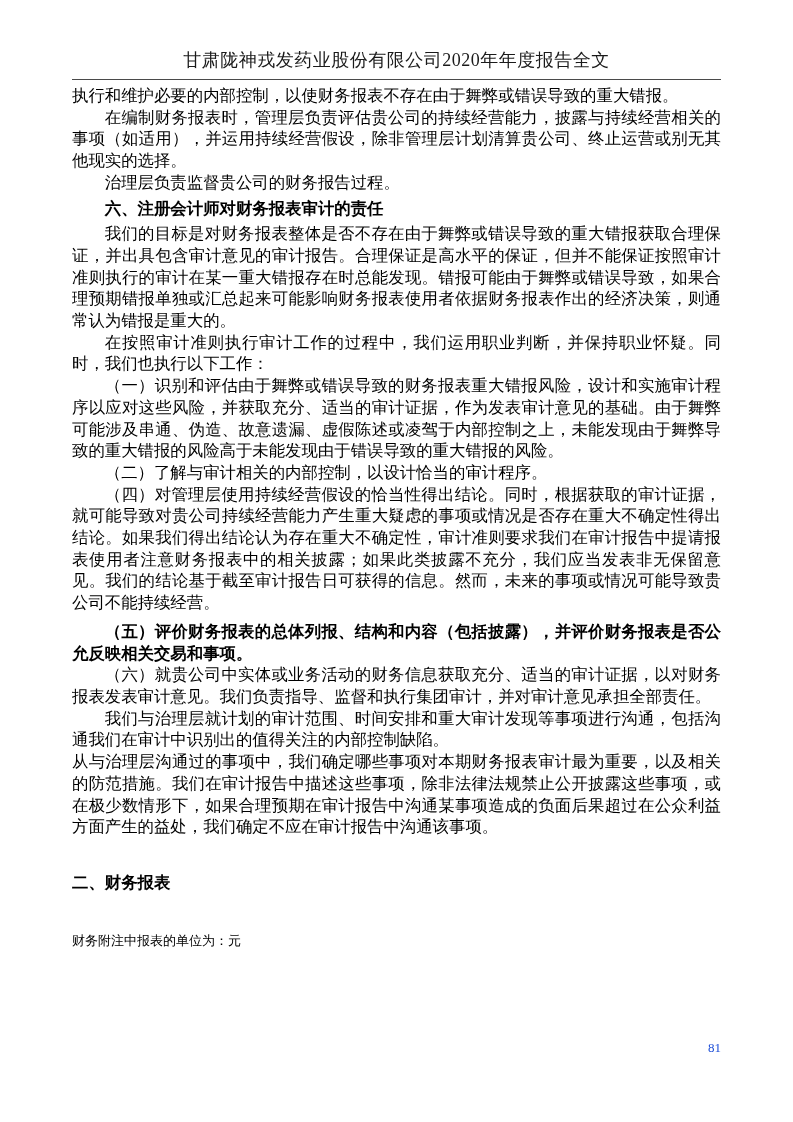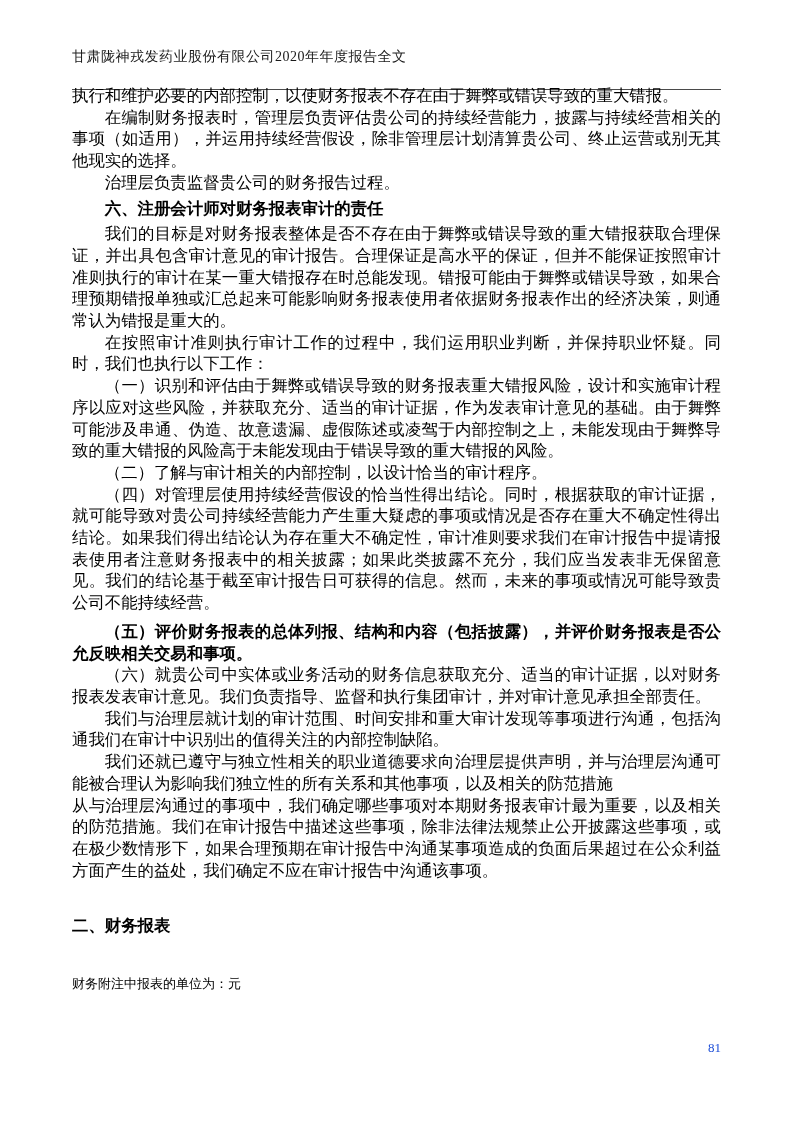--- a/index.html
+++ b/index.html
@@ -16,25 +16,25 @@
     position: absolute;
     inset: 0;
     background: #ffffff;
     overflow: hidden;
   }
   .header {
     position: absolute;
     top: 48px;
     left: 72px;
     width: 649px;
-    text-align: left;
-    font-size: 14px;
+    text-align: center;
+    font-size: 18px;
     color: #1a1a1a;
     letter-spacing: 0.5px;
-    padding-bottom: 23px;
+    padding-bottom: 7px;
     border-bottom: 1px solid #4a4a4a;
   }
   .content {
     position: absolute;
     top: 85px;
     left: 72px;
     width: 649px;
     font-size: 16.4px;
     line-height: 21.7px;
     text-align: justify;
@@ -82,21 +82,20 @@
       <p class="para body-indent">治理层负责监督贵公司的财务报告过程。</p>
       <p class="para heading-1">六、注册会计师对财务报表审计的责任</p>
       <p class="para body-indent">我们的目标是对财务报表整体是否不存在由于舞弊或错误导致的重大错报获取合理保证，并出具包含审计意见的审计报告。合理保证是高水平的保证，但并不能保证按照审计准则执行的审计在某一重大错报存在时总能发现。错报可能由于舞弊或错误导致，如果合理预期错报单独或汇总起来可能影响财务报表使用者依据财务报表作出的经济决策，则通常认为错报是重大的。</p>
       <p class="para body-indent">在按照审计准则执行审计工作的过程中，我们运用职业判断，并保持职业怀疑。同时，我们也执行以下工作：</p>
       <p class="para body-indent">（一）识别和评估由于舞弊或错误导致的财务报表重大错报风险，设计和实施审计程序以应对这些风险，并获取充分、适当的审计证据，作为发表审计意见的基础。由于舞弊可能涉及串通、伪造、故意遗漏、虚假陈述或凌驾于内部控制之上，未能发现由于舞弊导致的重大错报的风险高于未能发现由于错误导致的重大错报的风险。</p>
       <p class="para body-indent">（二）了解与审计相关的内部控制，以设计恰当的审计程序。</p>
       <p class="para body-indent">（四）对管理层使用持续经营假设的恰当性得出结论。同时，根据获取的审计证据，就可能导致对贵公司持续经营能力产生重大疑虑的事项或情况是否存在重大不确定性得出结论。如果我们得出结论认为存在重大不确定性，审计准则要求我们在审计报告中提请报表使用者注意财务报表中的相关披露；如果此类披露不充分，我们应当发表非无保留意见。我们的结论基于截至审计报告日可获得的信息。然而，未来的事项或情况可能导致贵公司不能持续经营。</p>
       <p class="para body-indent space-before">（五）评价财务报表的总体列报、结构和内容（包括披露），并评价财务报表是否公允反映相关交易和事项。</p>
       <p class="para body-indent">（六）就贵公司中实体或业务活动的财务信息获取充分、适当的审计证据，以对财务报表发表审计意见。我们负责指导、监督和执行集团审计，并对审计意见承担全部责任。</p>
       <p class="para body-indent">我们与治理层就计划的审计范围、时间安排和重大审计发现等事项进行沟通，包括沟通我们在审计中识别出的值得关注的内部控制缺陷。</p>
-      <p class="para body-indent">我们还就已遵守与独立性相关的职业道德要求向治理层提供声明，并与治理层沟通可能被合理认为影响我们独立性的所有关系和其他事项，以及相关的防范措施</p>
       <p class="para body">从与治理层沟通过的事项中，我们确定哪些事项对本期财务报表审计最为重要，以及相关的防范措施。我们在审计报告中描述这些事项，除非法律法规禁止公开披露这些事项，或在极少数情形下，如果合理预期在审计报告中沟通某事项造成的负面后果超过在公众利益方面产生的益处，我们确定不应在审计报告中沟通该事项。</p>
       <p class="para heading-2">二、财务报表</p>
       <p class="para note">财务附注中报表的单位为：元</p>
     </div>
 
   <div class="footer">
     <span>81</span>
   </div>
 
 </div>

